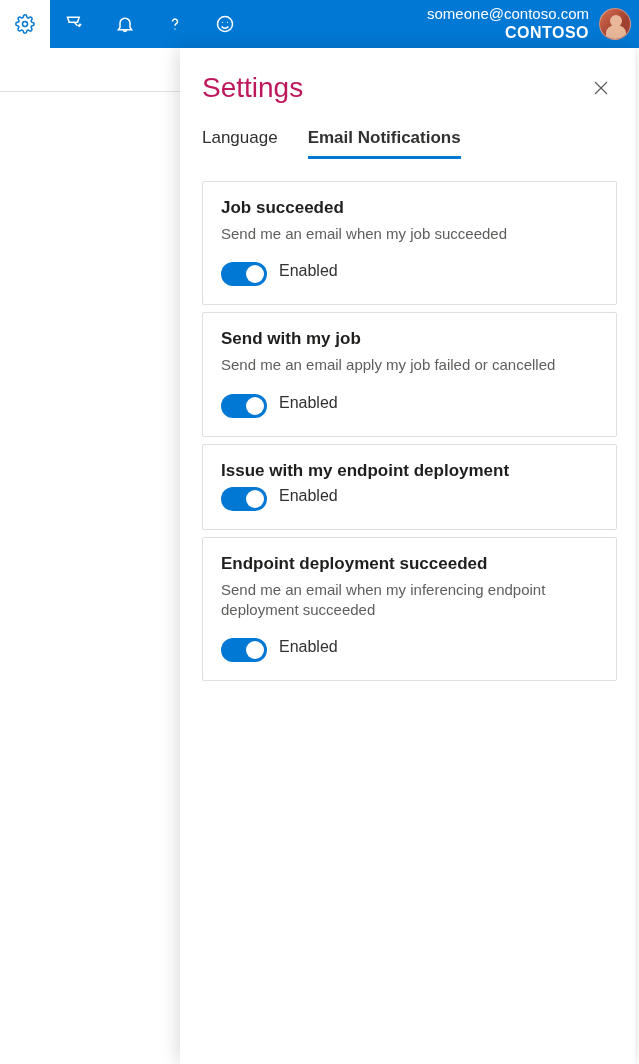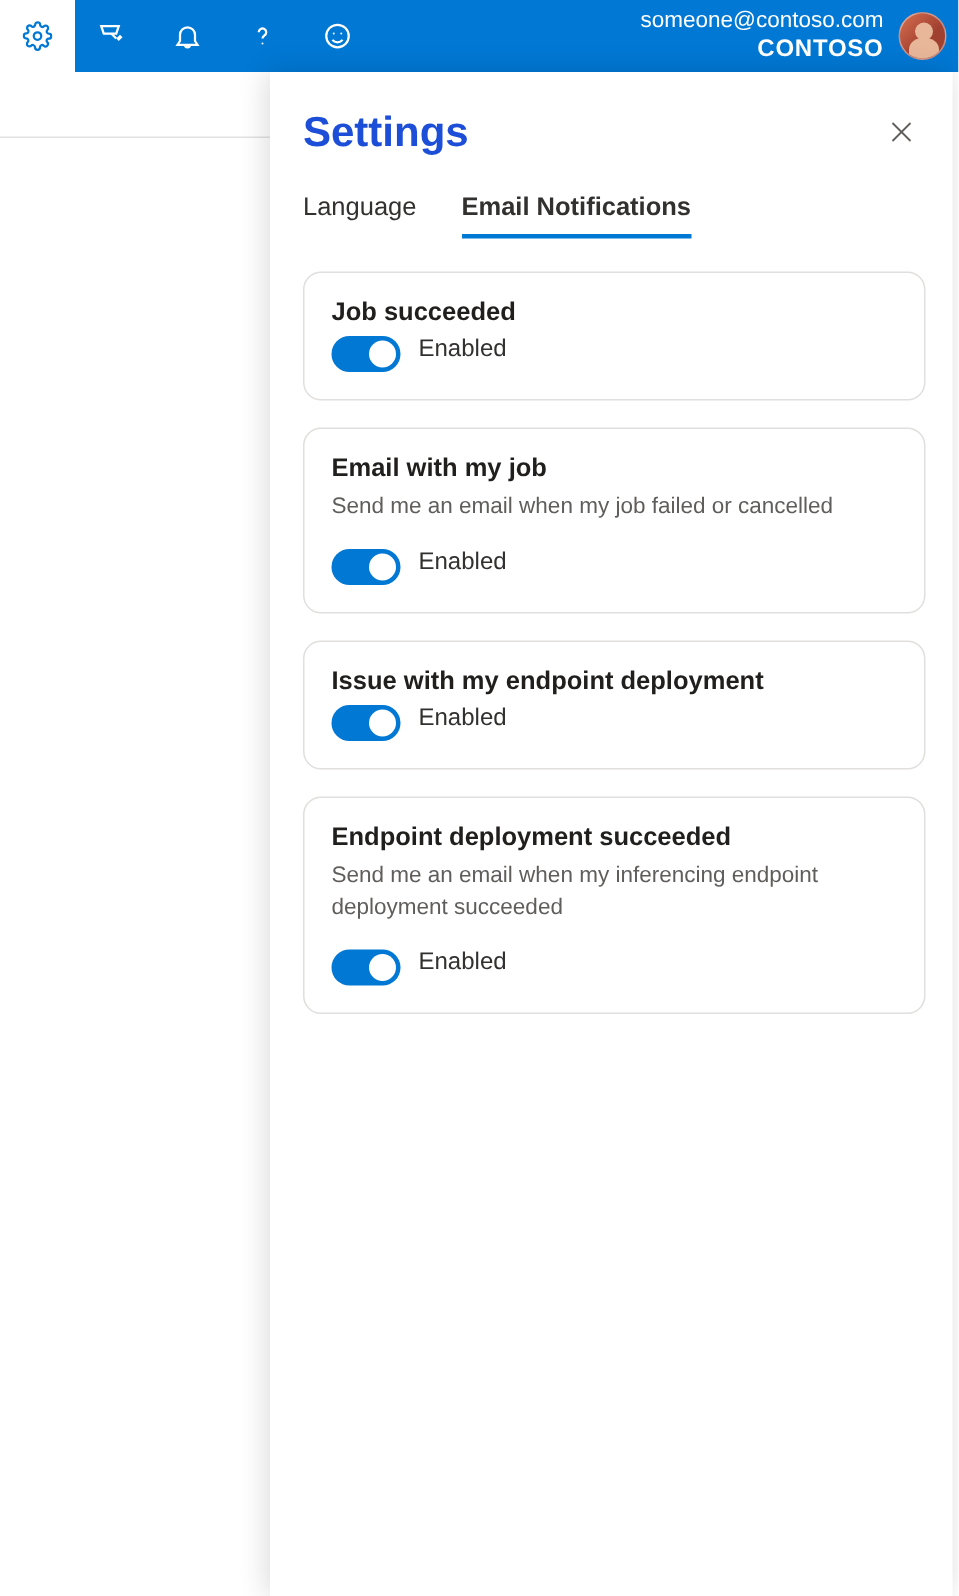--- a/index.html
+++ b/index.html
@@ -105,22 +105,22 @@
       flex-direction: column;
     }
     .panel-header {
       display: flex;
       justify-content: space-between;
       align-items: flex-start;
       margin-bottom: 18px;
     }
     .panel-title {
       font-size: 28px;
-      font-weight: 700;
-      color: #1d4ed8;
+      font-weight: 400;
+      color: #be185d;
     }
     .close-btn {
       width: 32px;
       height: 32px;
       display: flex;
       align-items: center;
       justify-content: center;
       cursor: pointer;
       color: #605e5c;
     }
@@ -142,23 +142,23 @@
       border-bottom-color: #0078d4;
     }
     .description {
       font-size: 15px;
       color: #605e5c;
       line-height: 1.4;
       margin-bottom: 24px;
     }
     .card {
       border: 1px solid #e1dfdd;
-      border-radius: 12px;
+      border-radius: 2px;
       padding: 16px 18px 18px 18px;
-      margin-bottom: 18px;
+      margin-bottom: 7px;
     }
     .card-title {
       font-size: 17px;
       font-weight: 600;
       color: #201f1e;
       margin-bottom: 6px;
     }
     .card-desc {
       font-size: 15px;
       color: #605e5c;
@@ -256,29 +256,30 @@
   </div>
 
   <div class="tabs">
     <div class="tab">Language</div>
     <div class="tab active">Email Notifications</div>
   </div>
 
 
   <div class="card">
     <div class="card-title">Job succeeded</div>
+    <div class="card-desc">Send me an email when my job succeeded</div>
     <div class="toggle-row">
       <div class="toggle"></div>
       <span class="toggle-label">Enabled</span>
     </div>
   </div>
 
   <div class="card">
-    <div class="card-title">Email with my job</div>
-    <div class="card-desc">Send me an email when my job failed or cancelled</div>
+    <div class="card-title">Send with my job</div>
+    <div class="card-desc">Send me an email apply my job failed or cancelled</div>
     <div class="toggle-row">
       <div class="toggle"></div>
       <span class="toggle-label">Enabled</span>
     </div>
   </div>
 
   <div class="card">
     <div class="card-title">Issue with my endpoint deployment</div>
     <div class="toggle-row">
       <div class="toggle"></div>

